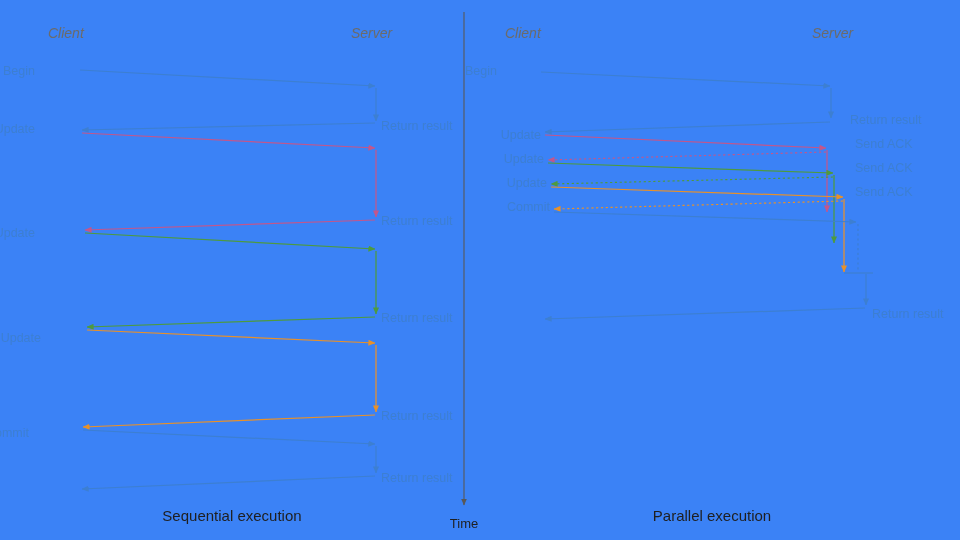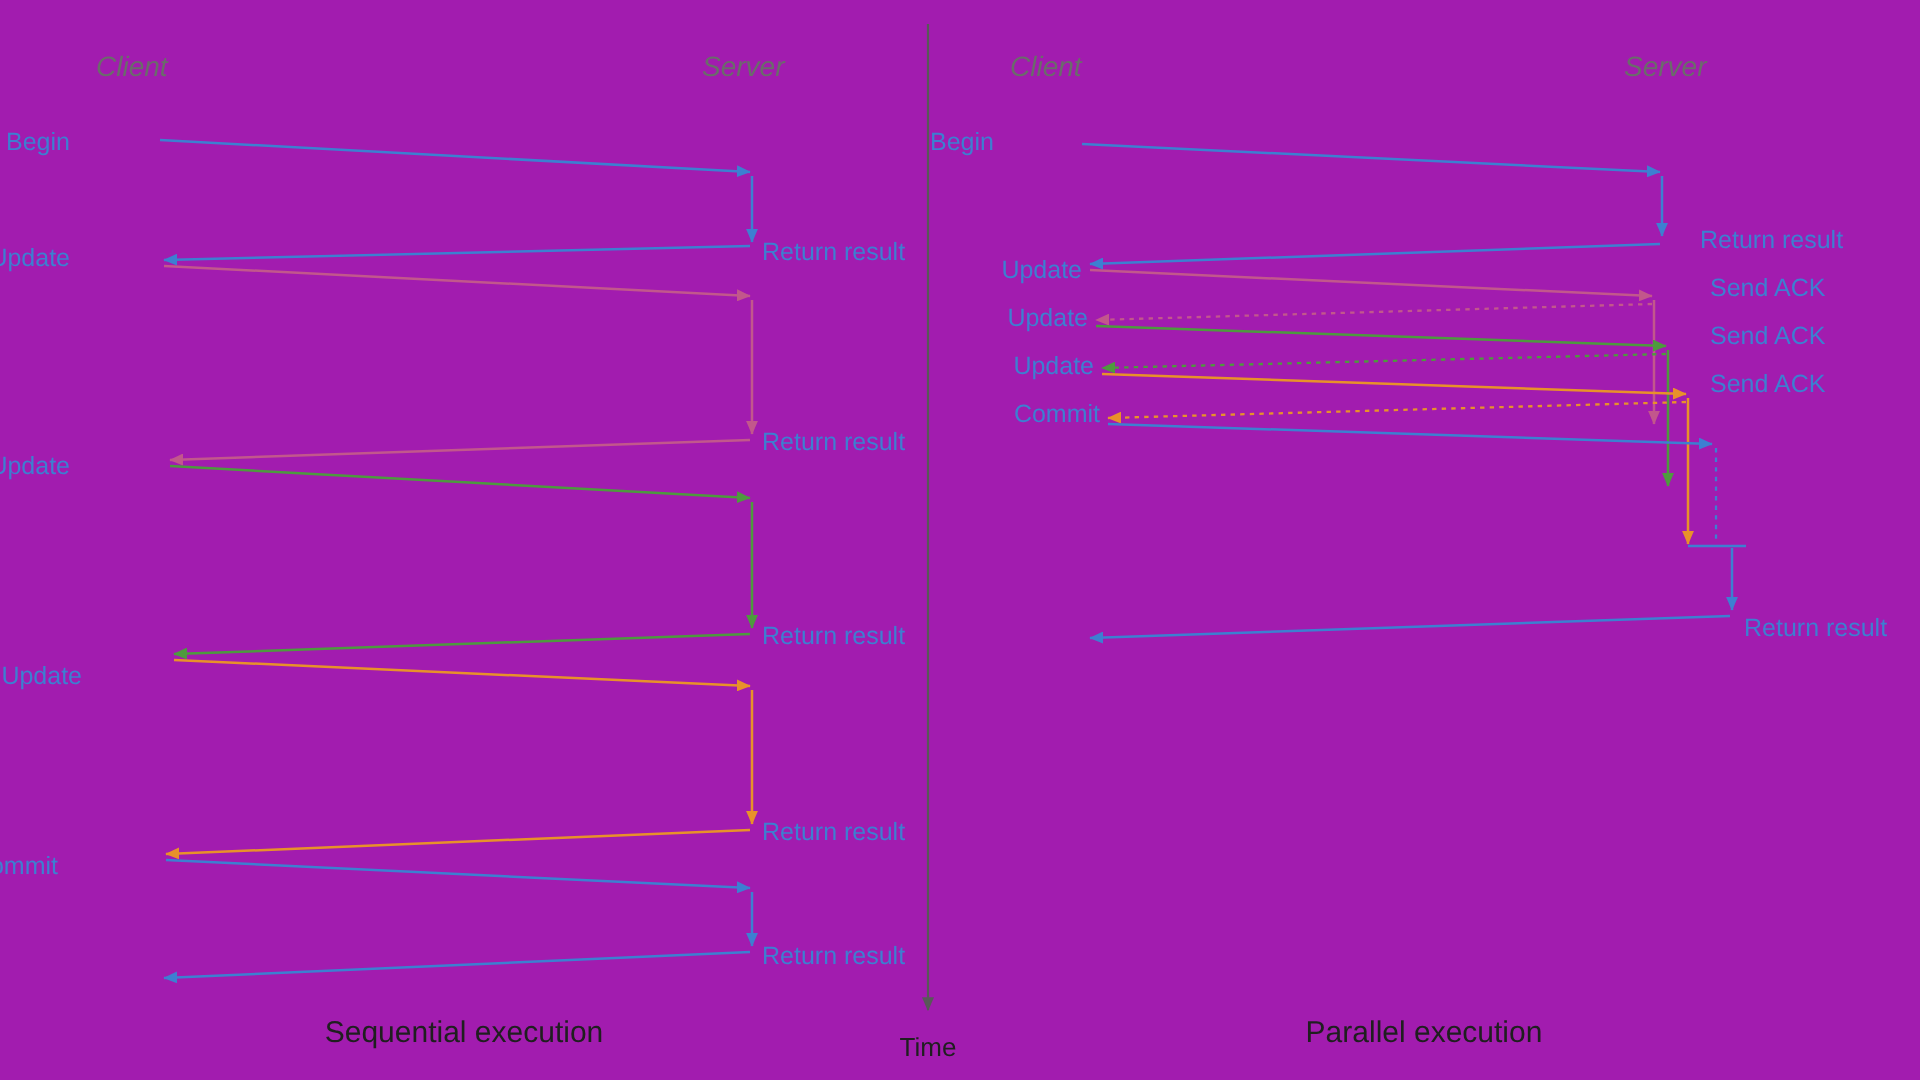--- a/index.html
+++ b/index.html
@@ -11,21 +11,21 @@
   body {
     width: 960px;
     height: 540px;
     overflow: hidden;
     font-family: "Liberation Sans", sans-serif;
   }
   #stage {
     position: relative;
     width: 960px;
     height: 540px;
-    background: #a21caf;
+    background: #3b82f6;
   }
   svg#diagram {
     position: absolute;
     left: 0;
     top: 0;
     width: 960px;
     height: 540px;
     display: block;
   }
   .lane-label {

